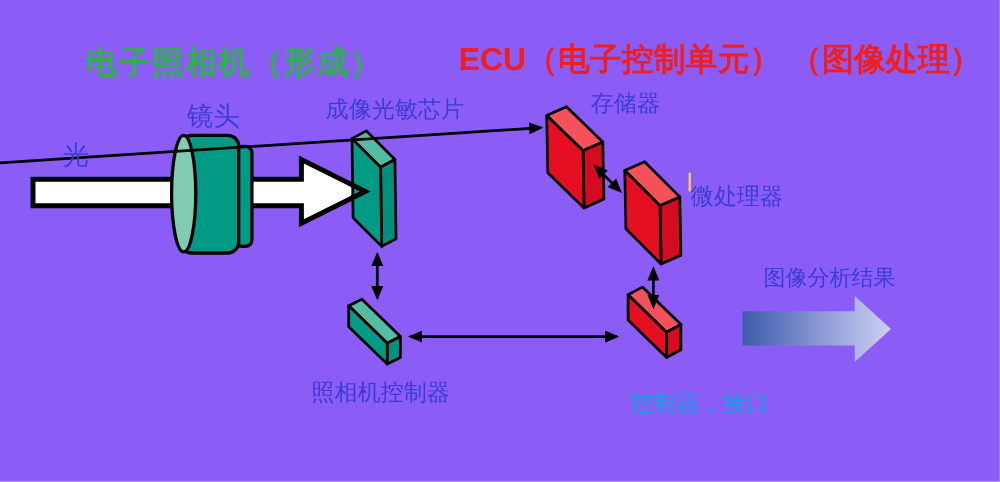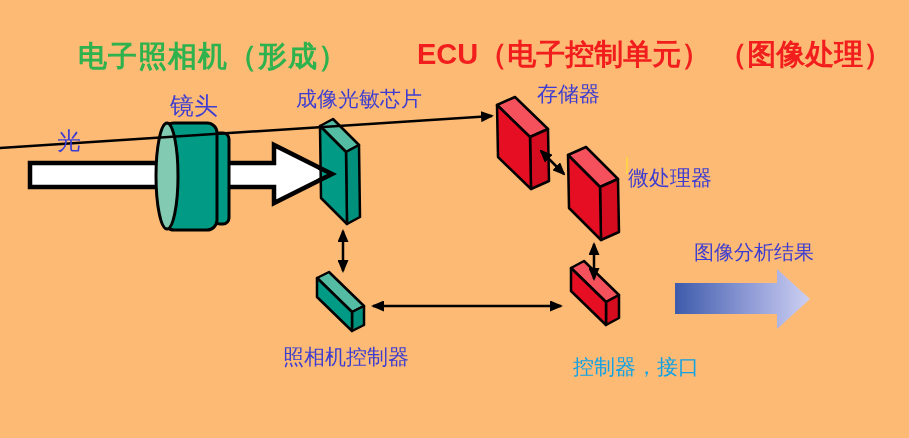--- a/index.html
+++ b/index.html
@@ -1,19 +1,19 @@
 <!DOCTYPE html>
 <html><head>
 <meta charset="utf-8">
 <style>
   html,body{margin:0;padding:0;background:#ffffff;}
   .stage{
     position:relative;
     width:909px;height:438px;
-    background:#fdba74;
+    background:#8b5cf6;
     overflow:hidden;
     font-family:"Liberation Sans", sans-serif;
   }
   svg{position:absolute;left:0;top:0;}
   text{font-family:"Liberation Sans", sans-serif;}
   .title{font-weight:bold;}
 </style>
 </head>
 <body>
 

